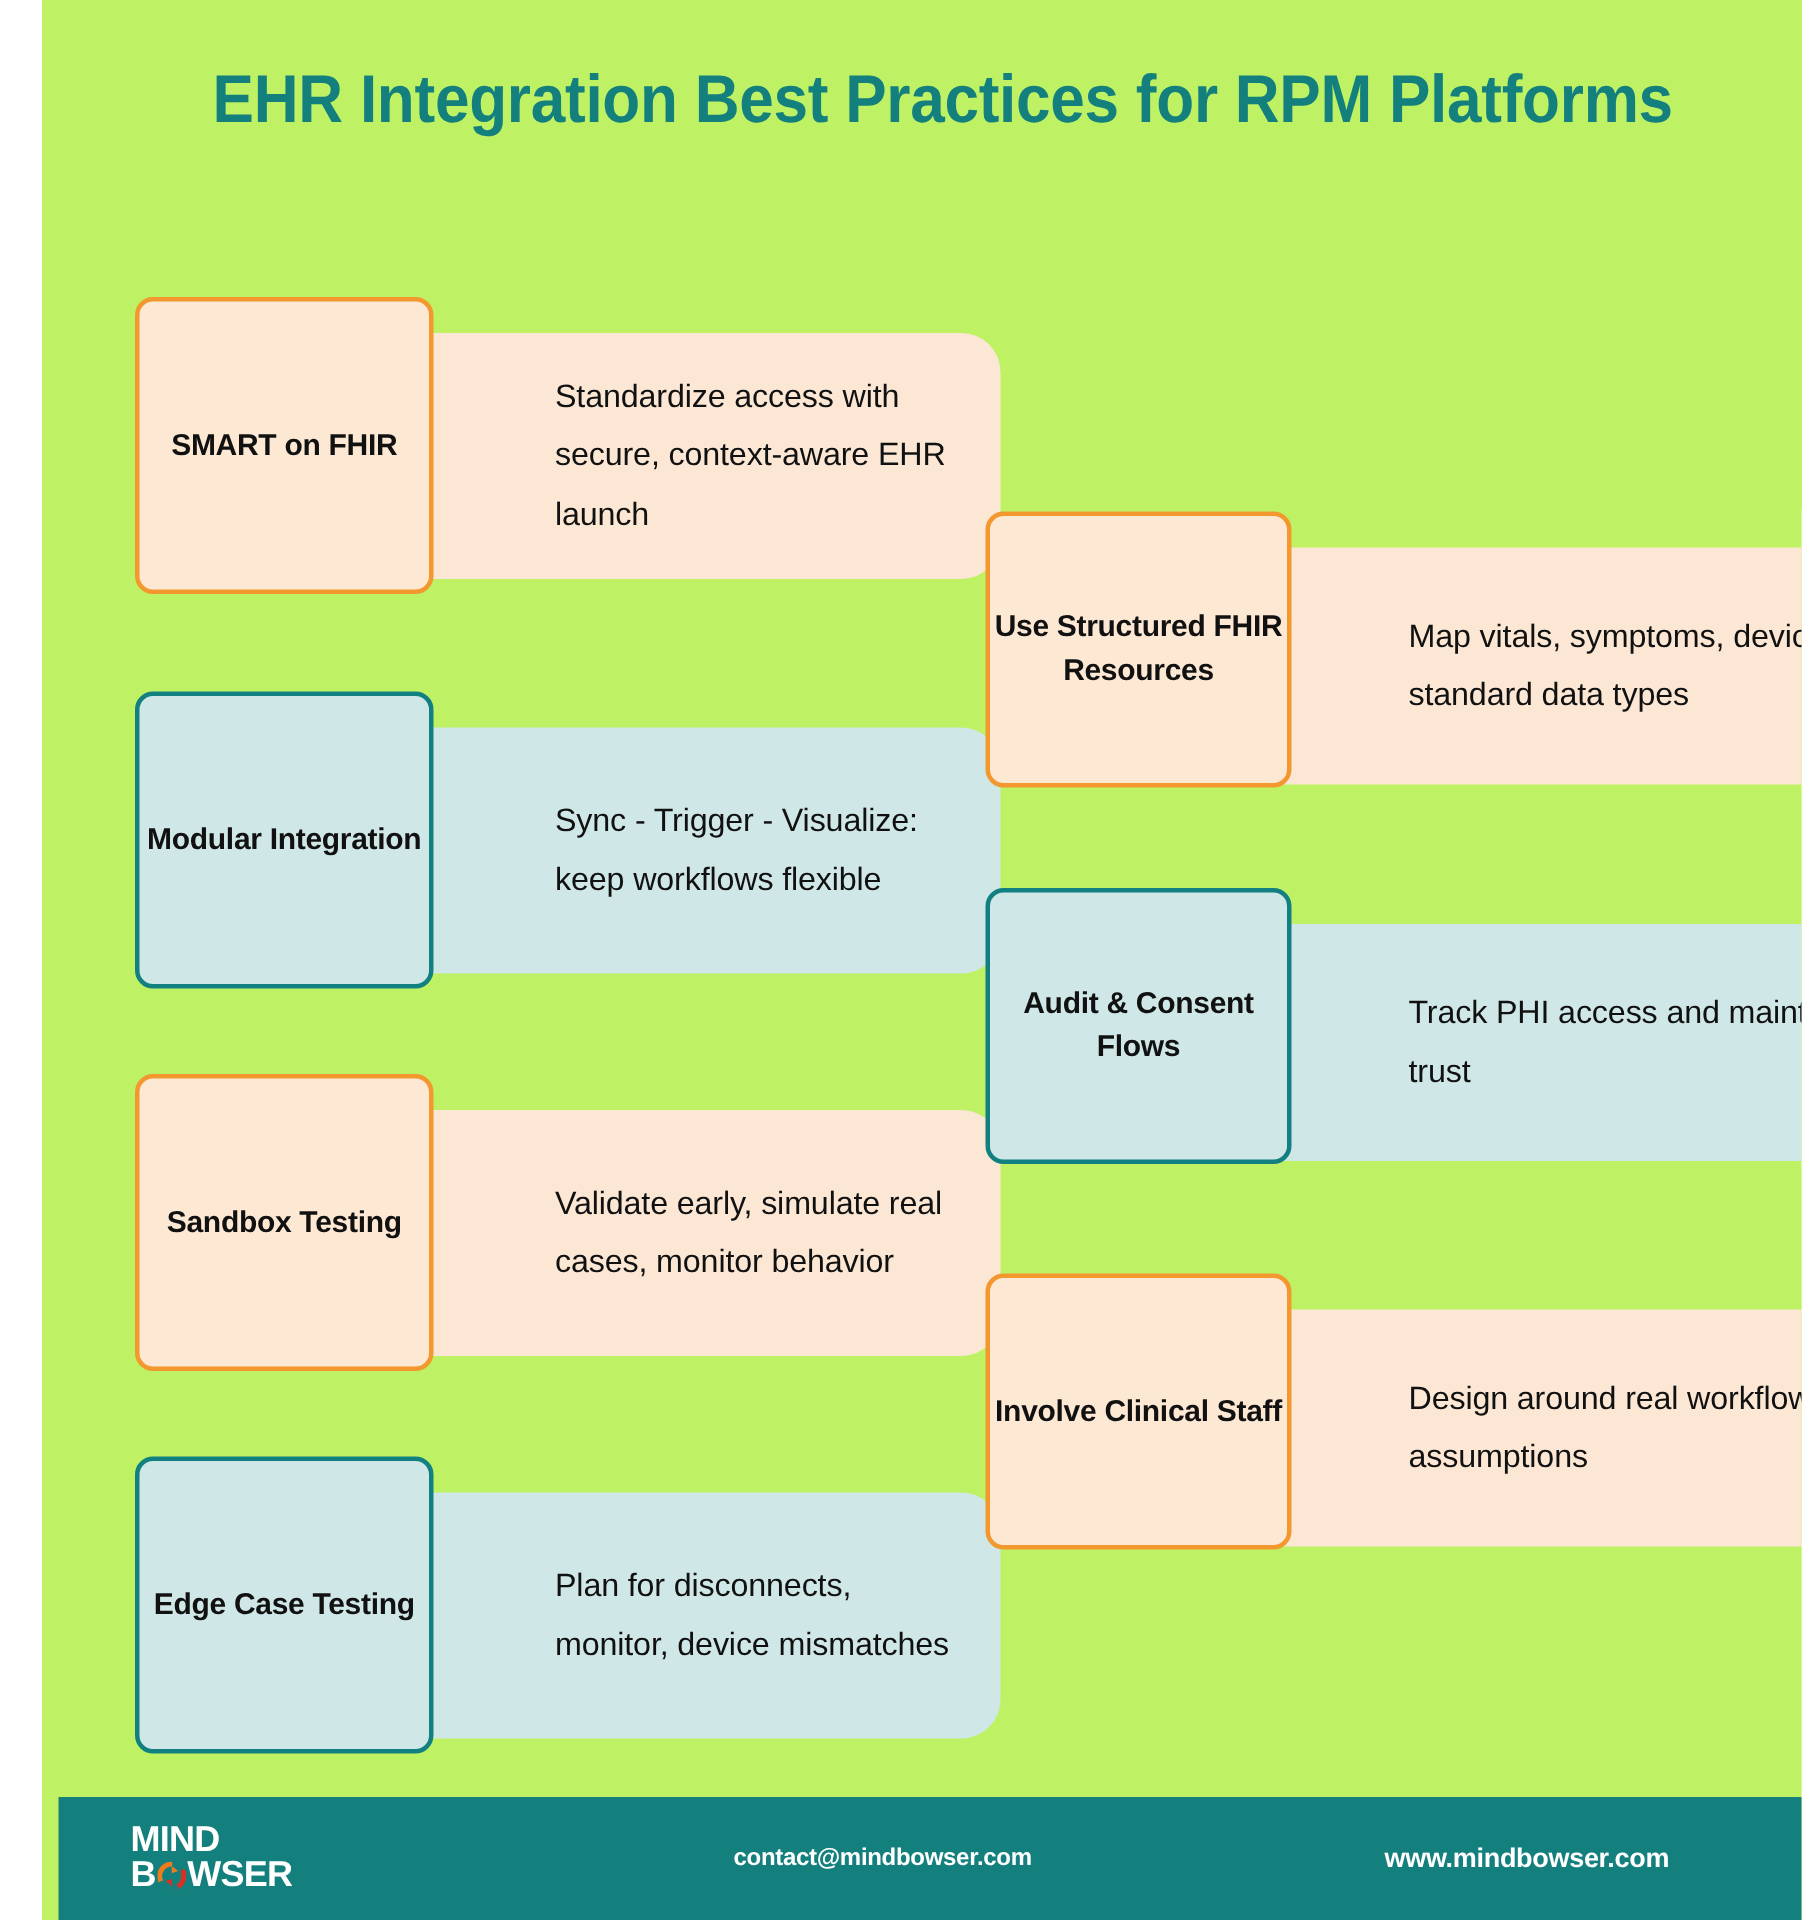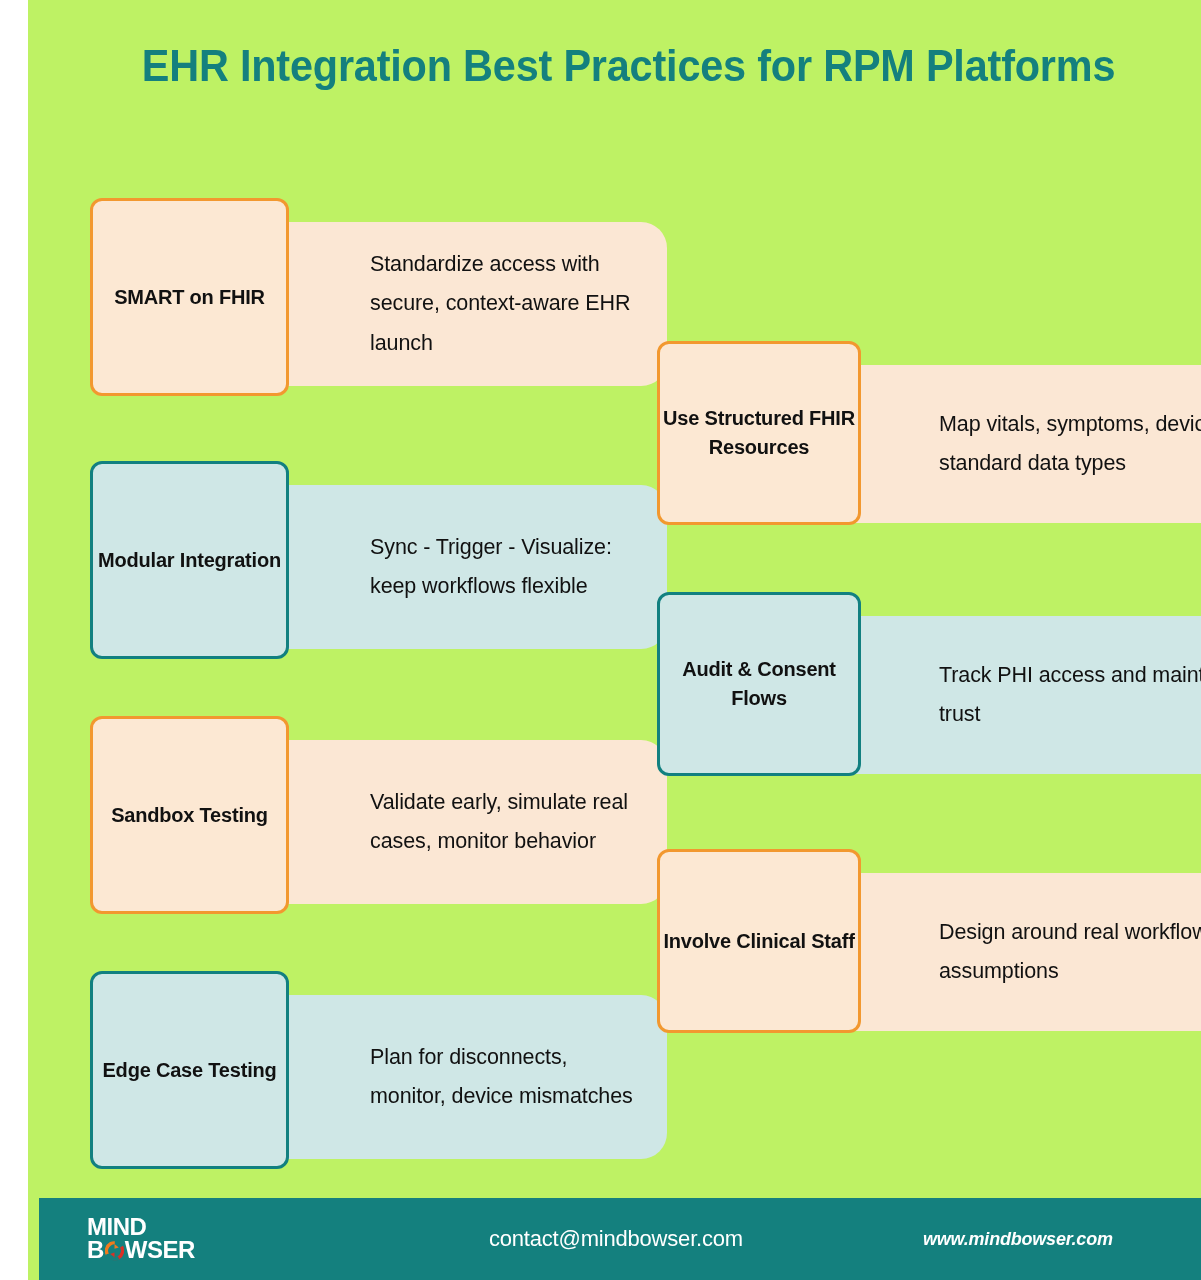--- a/index.html
+++ b/index.html
@@ -118,34 +118,33 @@
     height: 19px;
     margin: 0 1px;
     vertical-align: middle;
   }
   .footer-email {
     position: absolute;
     left: 450px;
     top: 50%;
     transform: translateY(-50%);
     color: #ffffff;
-    font-size: 22px;
-    font-weight: 400;
+    font-size: 16px;
+    font-weight: 700;
     letter-spacing: -0.2px;
   }
   .footer-site {
     position: absolute;
     left: 884px;
     top: 50%;
     transform: translateY(-50%);
     color: #ffffff;
     font-size: 18px;
     font-weight: 700;
     letter-spacing: -0.2px;
-    font-style: italic;
   }
 </style>
 </head>
 <body>
 
 <div class="page">
 
   <h1 class="title">EHR Integration Best Practices for RPM Platforms</h1>
 
   <div class="cards">

